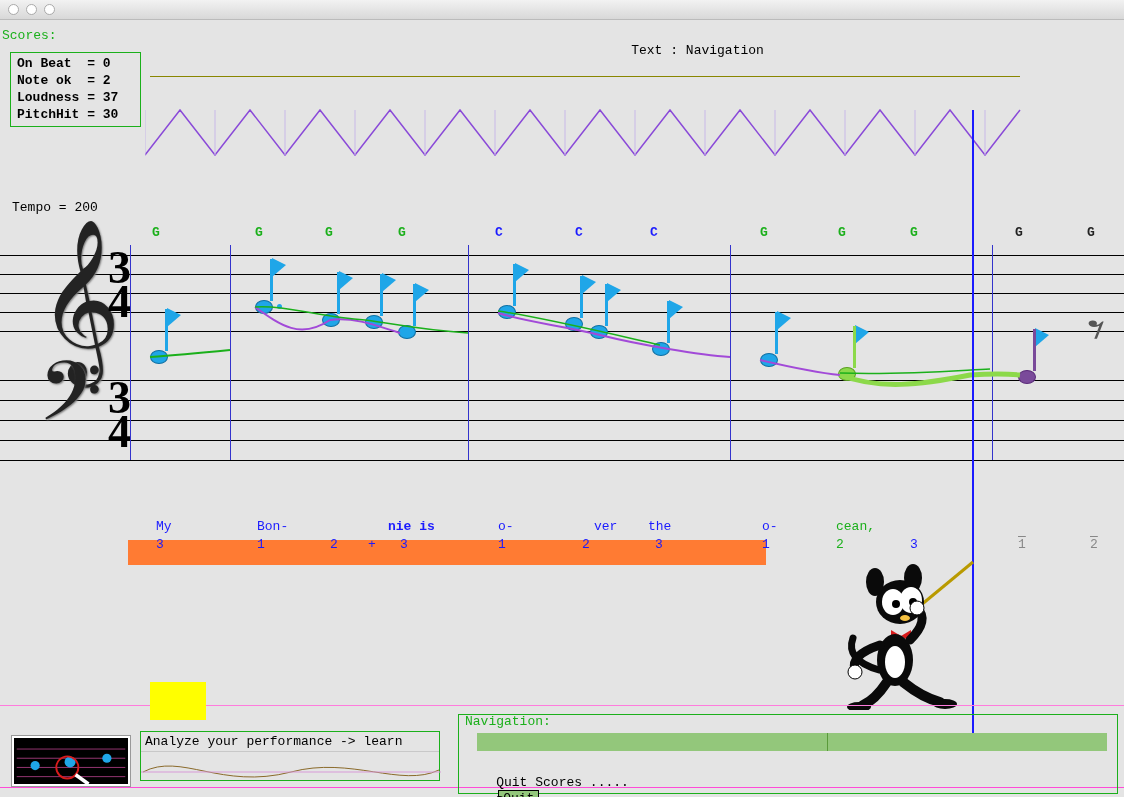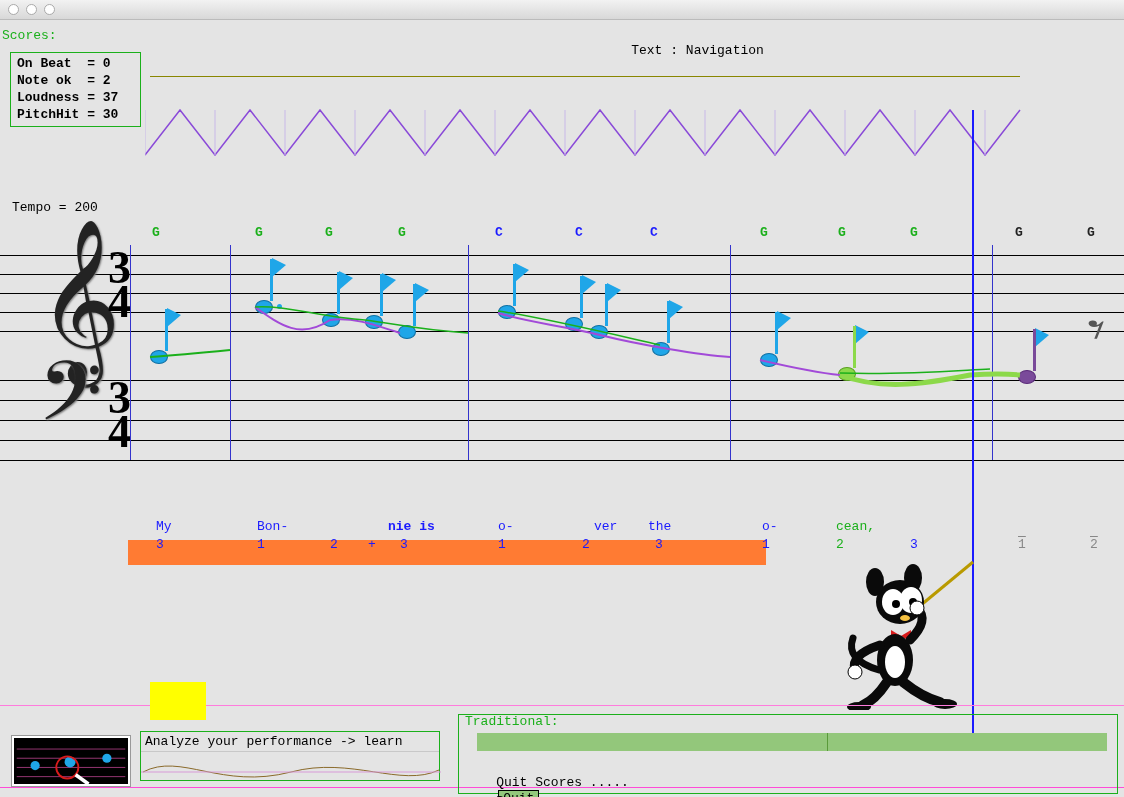--- a/index.html
+++ b/index.html
@@ -348,21 +348,21 @@
 
 <div class="analyze-panel">
   <div class="txt">Analyze your performance -&gt; learn</div>
   <svg width="300" height="38">
     <path d="M2,20 C40,0 80,38 150,20 C210,4 260,36 298,18" stroke="#8a6a2a" fill="none" stroke-width="1"></path>
     <line x1="0" y1="20" x2="300" y2="20" stroke="#d89ad8"></line>
   </svg>
 </div>
 
 <div class="nav-panel">
-  <div class="hdr">Traditional:</div>
+  <div class="hdr">Navigation:</div>
   <div class="nav-progress">
     <div class="tick" style="left:350px"></div>
   </div>
   <div class="nav-row1">
     <span>Quit Scores .....</span>
     <span class="btn">Quit</span>
   </div>
   <div class="nav-row2">
     <span>Pause ...........</span>
     

